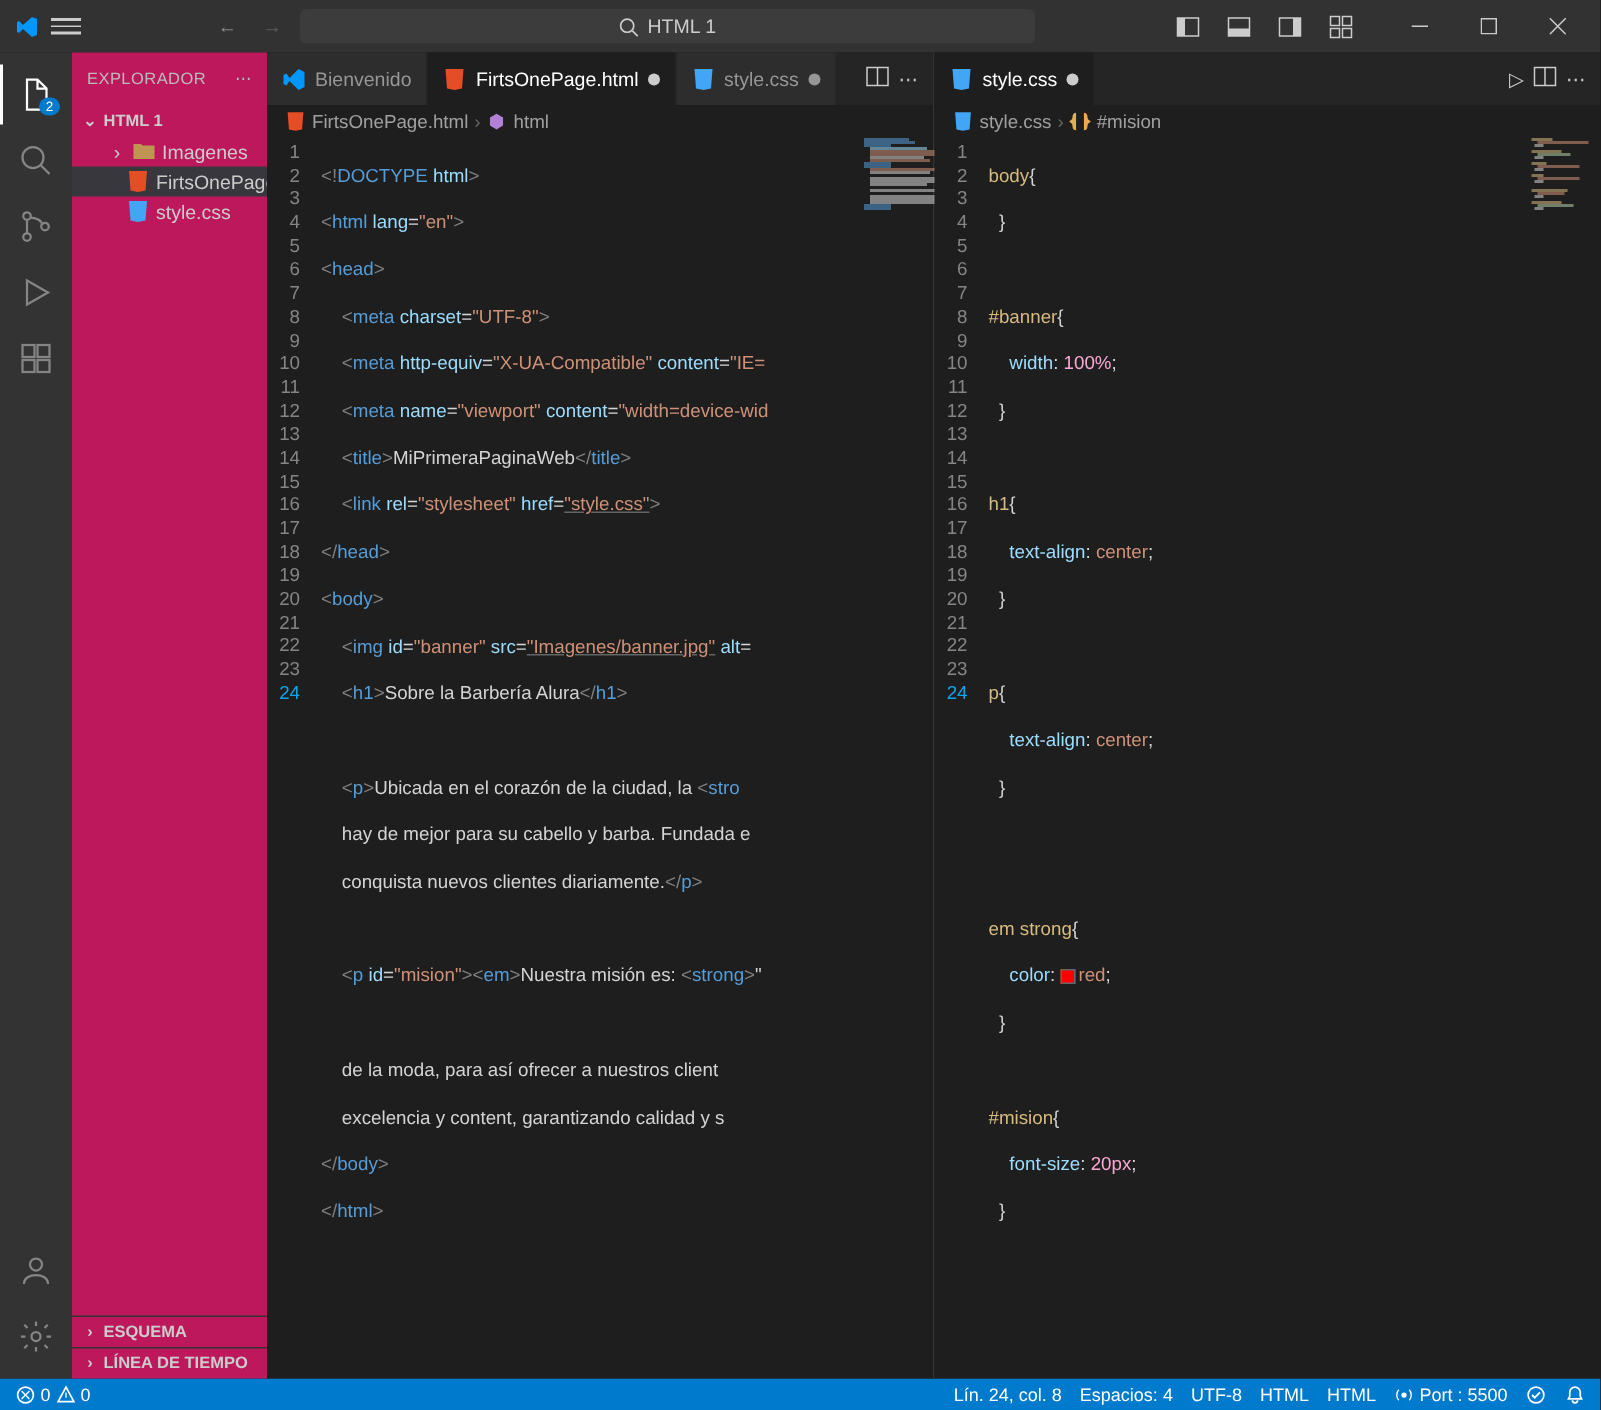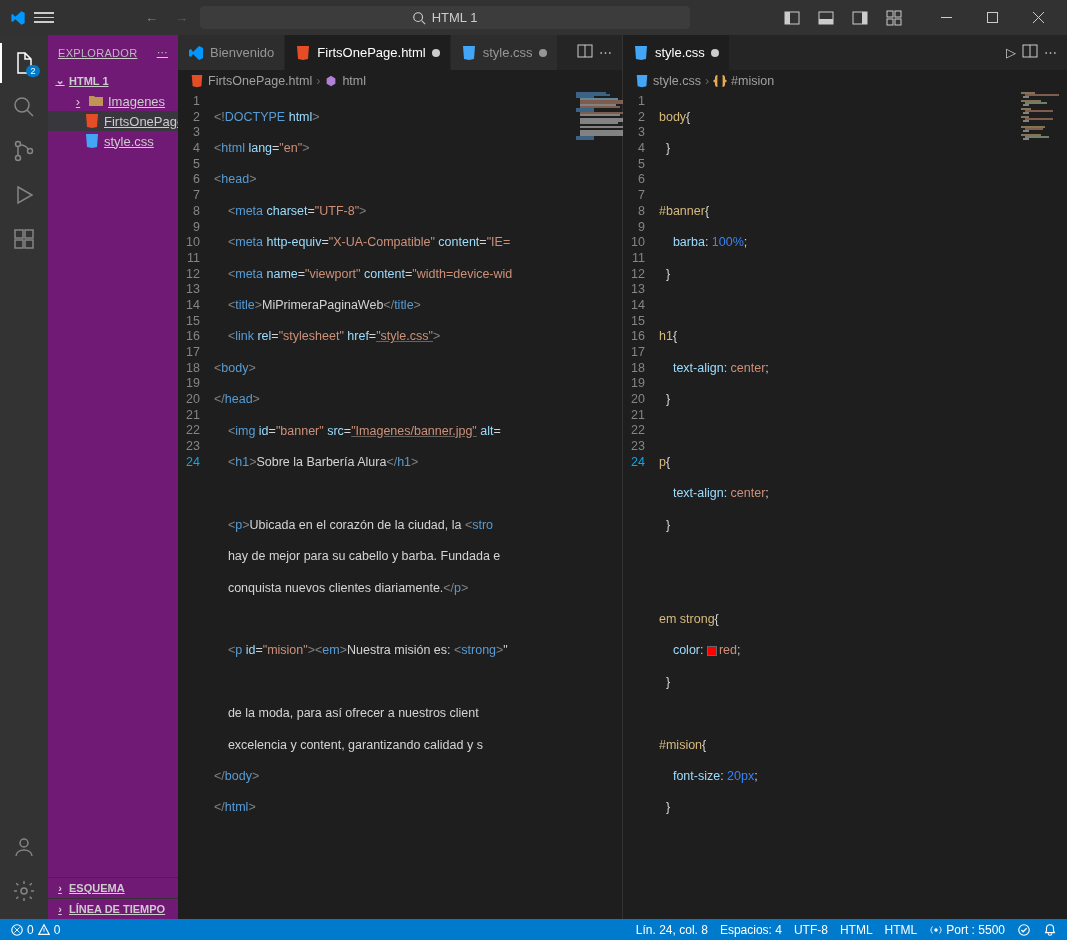--- a/index.html
+++ b/index.html
@@ -17,21 +17,21 @@
   .win-btn{ width:46px; height:35px; display:flex; align-items:center; justify-content:center; color:#ccc; cursor:pointer;}
   .main{ display:flex; height:884px; }
   .activity-bar{ width:48px; background:#333333; display:flex; flex-direction:column; align-items:center; padding-top:8px; justify-content:space-between;}
   .activity-top,.activity-bottom{display:flex;flex-direction:column;align-items:center;gap:4px;}
   .activity-bottom{padding-bottom:8px;}
   .act-item{ width:48px; height:40px; display:flex; align-items:center; justify-content:center; color:#858585; cursor:pointer; position:relative;}
   .act-item.active{ color:#fff;}
   .act-item.active::before{ content:''; position:absolute; left:0; top:0; width:2px; height:100%; background:#fff;}
   .act-item svg{ width:24px; height:24px; fill:none; stroke:currentColor; stroke-width:1.5;}
   .badge{ position:absolute; bottom:6px; right:8px; background:#007acc; color:#fff; font-size:9px; border-radius:10px; padding:1px 4px; min-width:14px; text-align:center;}
-  .sidebar{ width:130px; background:#701a75; display:flex; flex-direction:column;text-decoration:underline;}
+  .sidebar{ width:130px; background:#be185d; display:flex; flex-direction:column;}
   .sb-header{ height:35px; display:flex; align-items:center; justify-content:space-between; padding:0 10px; font-size:11px; color:#bbb; letter-spacing:0.3px;}
   .sb-dots{ color:#bbb; cursor:pointer;}
   .sb-section{ font-weight:bold; font-size:11px; padding:4px 6px; display:flex; align-items:center; gap:3px; cursor:pointer;}
   .chev{ display:inline-block; width:12px; text-align:center;}
   .tree-item{ display:flex; align-items:center; gap:4px; padding:2px 0 2px 24px; cursor:pointer; font-size:13px; white-space:nowrap; overflow:hidden;}
   .tree-item.child{ padding-left:36px;}
   .tree-item.active{ background:#37373d;}
   .tree-item .fi{ width:16px; height:16px; flex-shrink:0;}
   .sb-bottom{ margin-top:auto;}
   .sb-collapse{ border-top:1px solid #333; padding:4px 6px; font-size:11px; font-weight:bold; display:flex; align-items:center; gap:3px; cursor:pointer;}
@@ -59,21 +59,21 @@
   .mm-line{ height:2px; margin:0 2px;}
   
   .p{ color:#808080;} 
   .tg{ color:#569cd6;} 
   .an{ color:#9cdcfe;} 
   .av{ color:#ce9178;} 
   .doctype{ color:#569cd6;}
   .txt{ color:#d4d4d4;}
   .sel{ color:#d7ba7d;}
   .brace{ color:#d4d4d4;}
-  .num{ color:#3b82f6;}
+  .num{ color:#f9a8d4;}
   .kw{ color:#ce9178;}
   .und{ text-decoration:underline; text-decoration-color:#646464;}
   .swatch{ display:inline-block; width:10px; height:10px; border:1px solid #666; margin-right:2px; vertical-align:middle;}
   .statusbar{ height:22px; background:#007acc; display:flex; align-items:center; color:#fff; font-size:12px; padding:0 10px;}
   .statusbar .sb-left{ display:flex; gap:12px; align-items:center;}
   .statusbar .sb-right{ margin-left:auto; display:flex; gap:12px; align-items:center;}
   .statusbar .item{ cursor:pointer; display:flex; align-items:center; gap:3px;}
   .vscode-logo{ width:16px; height:16px;}
 </style>
 </head>
@@ -314,22 +314,22 @@
         </div>
         <div class="code">
 <div class="line"><span class="p">&lt;!</span><span class="doctype">DOCTYPE </span><span class="an">html</span><span class="p">&gt;</span></div>
 <div class="line"><span class="p">&lt;</span><span class="tg">html </span><span class="an">lang</span><span class="txt">=</span><span class="av">"en"</span><span class="p">&gt;</span></div>
 <div class="line"><span class="p">&lt;</span><span class="tg">head</span><span class="p">&gt;</span></div>
 <div class="line">    <span class="p">&lt;</span><span class="tg">meta </span><span class="an">charset</span><span class="txt">=</span><span class="av">"UTF-8"</span><span class="p">&gt;</span></div>
 <div class="line">    <span class="p">&lt;</span><span class="tg">meta </span><span class="an">http-equiv</span><span class="txt">=</span><span class="av">"X-UA-Compatible"</span><span class="txt"> </span><span class="an">content</span><span class="txt">=</span><span class="av">"IE=</span></div>
 <div class="line">    <span class="p">&lt;</span><span class="tg">meta </span><span class="an">name</span><span class="txt">=</span><span class="av">"viewport"</span><span class="txt"> </span><span class="an">content</span><span class="txt">=</span><span class="av">"width=device-wid</span></div>
 <div class="line">    <span class="p">&lt;</span><span class="tg">title</span><span class="p">&gt;</span><span class="txt">MiPrimeraPaginaWeb</span><span class="p">&lt;/</span><span class="tg">title</span><span class="p">&gt;</span></div>
 <div class="line">    <span class="p">&lt;</span><span class="tg">link </span><span class="an">rel</span><span class="txt">=</span><span class="av">"stylesheet"</span><span class="txt"> </span><span class="an">href</span><span class="txt">=</span><span class="av und">"style.css"</span><span class="p">&gt;</span></div>
+<div class="line"><span class="p">&lt;/</span><span class="tg">head</span><span class="p">&gt;</span></div>
 <div class="line"><span class="p">&lt;</span><span class="tg">body</span><span class="p">&gt;</span></div>
-<div class="line"><span class="p">&lt;/</span><span class="tg">head</span><span class="p">&gt;</span></div>
 <div class="line">    <span class="p">&lt;</span><span class="tg">img </span><span class="an">id</span><span class="txt">=</span><span class="av">"banner"</span><span class="txt"> </span><span class="an">src</span><span class="txt">=</span><span class="av und">"Imagenes/banner.jpg"</span><span class="txt"> </span><span class="an">alt</span><span class="txt">=</span></div>
 <div class="line">    <span class="p">&lt;</span><span class="tg">h1</span><span class="p">&gt;</span><span class="txt">Sobre la Barbería Alura</span><span class="p">&lt;/</span><span class="tg">h1</span><span class="p">&gt;</span></div>
 <div class="line"></div>
 <div class="line">    <span class="p">&lt;</span><span class="tg">p</span><span class="p">&gt;</span><span class="txt">Ubicada en el corazón de la ciudad, la </span><span class="p">&lt;</span><span class="tg">stro</span></div>
 <div class="line">    <span class="txt">hay de mejor para su cabello y barba. Fundada e</span></div>
 <div class="line">    <span class="txt">conquista nuevos clientes diariamente.</span><span class="p">&lt;/</span><span class="tg">p</span><span class="p">&gt;</span></div>
 <div class="line"></div>
 <div class="line">    <span class="p">&lt;</span><span class="tg">p </span><span class="an">id</span><span class="txt">=</span><span class="av">"mision"</span><span class="p">&gt;&lt;</span><span class="tg">em</span><span class="p">&gt;</span><span class="txt">Nuestra misión es: </span><span class="p">&lt;</span><span class="tg">strong</span><span class="p">&gt;</span><span class="txt">"</span></div>
 <div class="line"></div>
 <div class="line">    <span class="txt">de la moda, para así ofrecer a nuestros client</span></div>
@@ -420,21 +420,21 @@
             <div class="ln">21</div>
             <div class="ln">22</div>
             <div class="ln">23</div>
             <div class="ln cur">24</div>
         </div>
         <div class="code">
 <div class="line"><span class="sel">body</span><span class="brace">{</span></div>
 <div class="line">  <span class="brace">}</span></div>
 <div class="line"></div>
 <div class="line"><span class="sel">#banner</span><span class="brace">{</span></div>
-<div class="line">    <span class="an">barba</span><span class="txt">: </span><span class="num">100%</span><span class="txt">;</span></div>
+<div class="line">    <span class="an">width</span><span class="txt">: </span><span class="num">100%</span><span class="txt">;</span></div>
 <div class="line">  <span class="brace">}</span></div>
 <div class="line"></div>
 <div class="line"><span class="sel">h1</span><span class="brace">{</span></div>
 <div class="line">    <span class="an">text-align</span><span class="txt">: </span><span class="kw">center</span><span class="txt">;</span></div>
 <div class="line">  <span class="brace">}</span></div>
 <div class="line"></div>
 <div class="line"><span class="sel">p</span><span class="brace">{</span></div>
 <div class="line">    <span class="an">text-align</span><span class="txt">: </span><span class="kw">center</span><span class="txt">;</span></div>
 <div class="line">  <span class="brace">}</span></div>
 <div class="line"></div>

